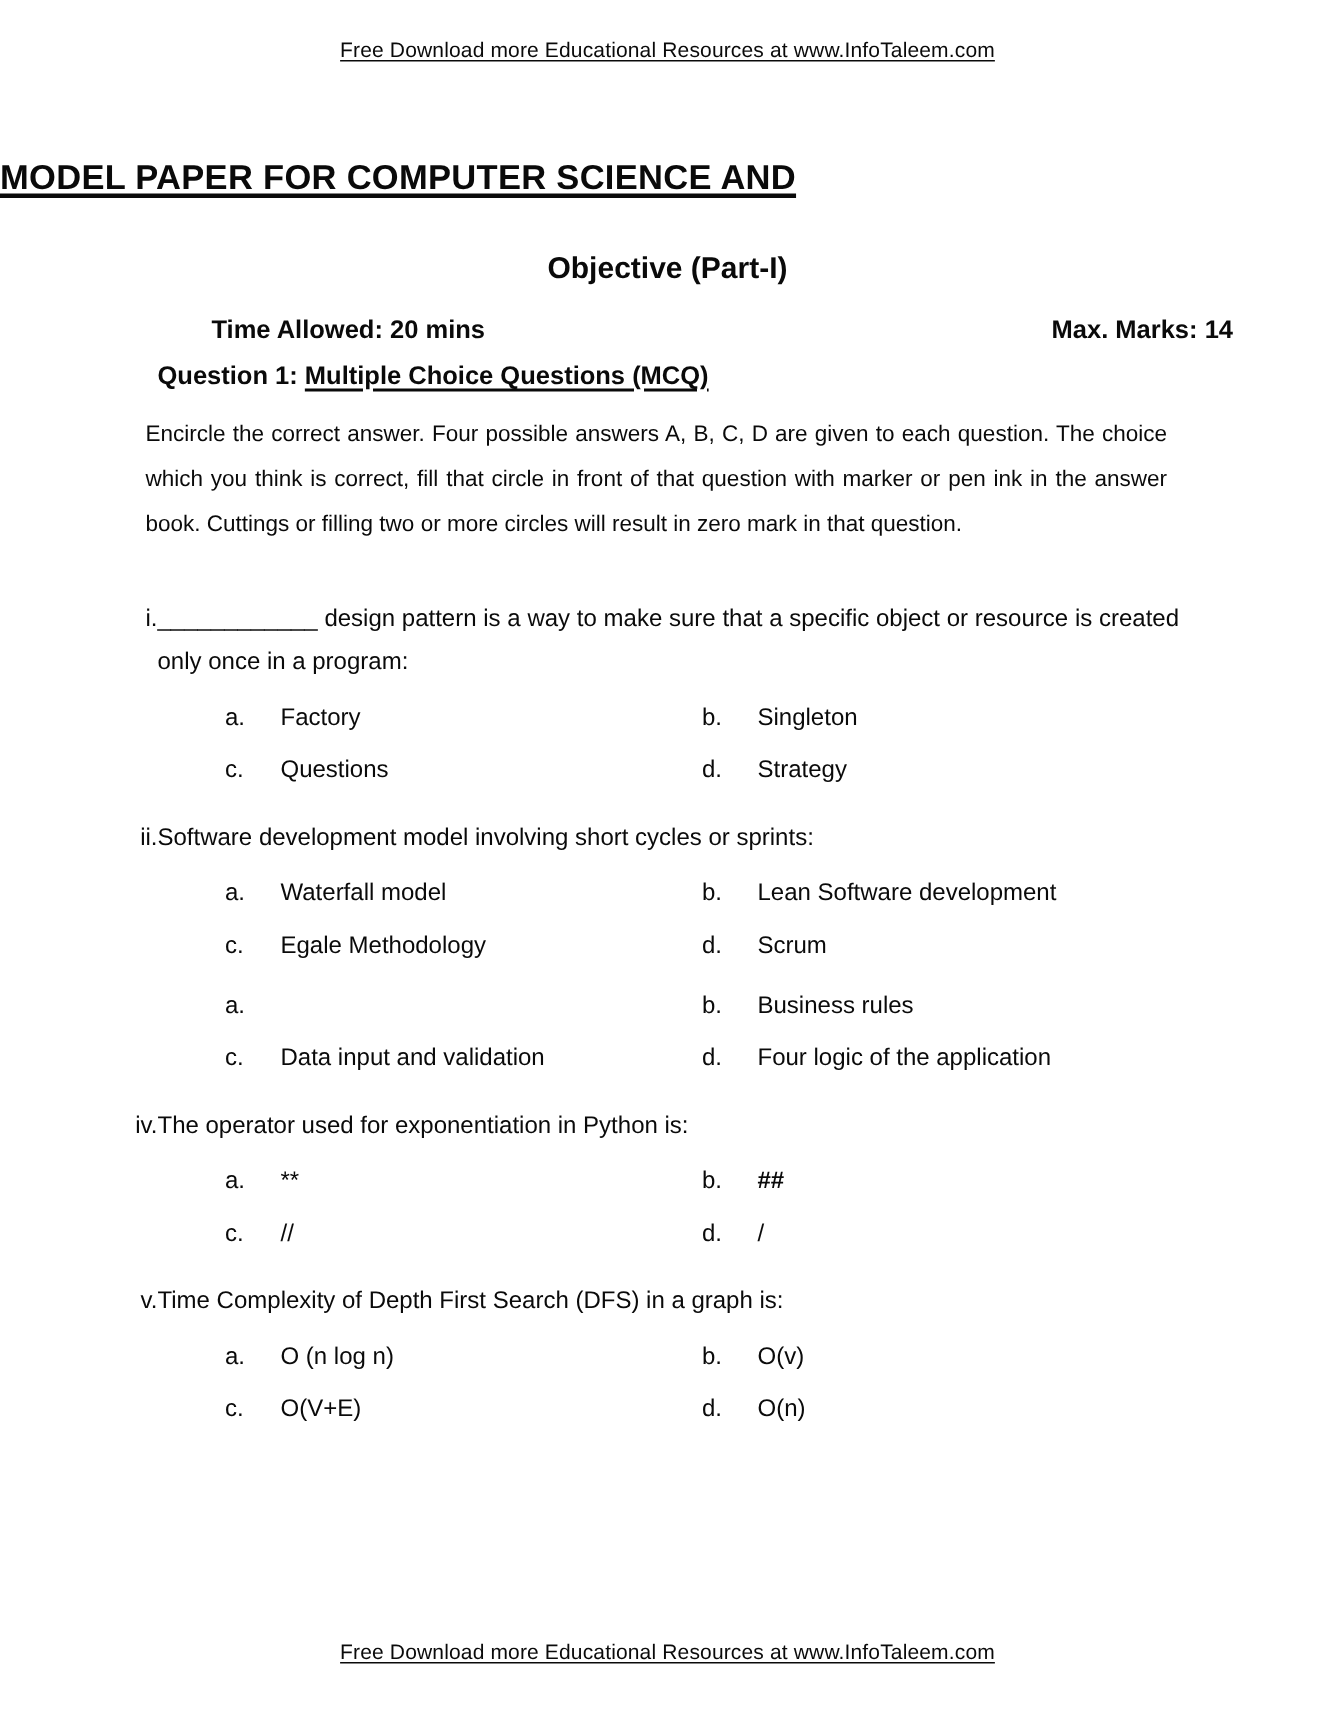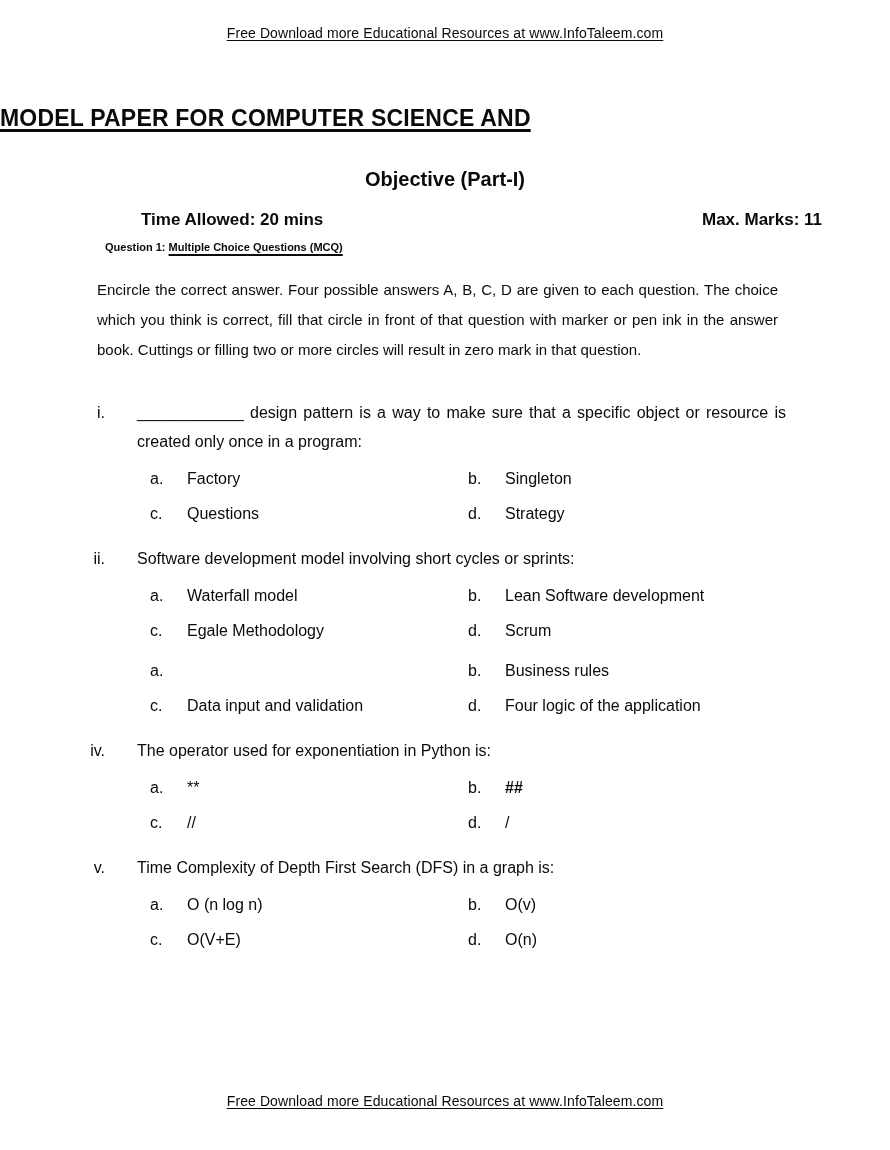--- a/index.html
+++ b/index.html
@@ -62,21 +62,21 @@
     font-size: 17px;
     font-weight: bold;
     margin-left: 36px;
   }
 
   .q1-heading {
     position: absolute;
     top: 241px;
     left: 105px;
     width: 681px;
-    font-size: 11px;
+    font-size: 17px;
     font-weight: bold;
   }
   .q1-heading .u {
     text-decoration: underline;
     text-decoration-thickness: 2px;
     text-underline-offset: 3px;
   }
 
   .instructions {
     position: absolute;
@@ -98,21 +98,20 @@
   .q-head { display: flex; }
   .q-num {
     flex: 0 0 30px;
     margin-left: -30px;
     text-align: right;
     font-size: 16px;
     line-height: 29px;
   }
   .q-text {
     flex: 1;
-    margin-left: 32px;
     font-size: 16px;
     line-height: 29px;
     text-align: justify;
   }
   .options {
     margin-top: 13px;
     padding-left: 45px;
   }
   .opt-row {
     display: flex;
@@ -136,21 +135,21 @@
   </div>
 
   <div class="title-block">
     <div><span class="t-line">MODEL PAPER FOR COMPUTER SCIENCE AND</span></div>
   </div>
 
   <div class="subtitle">Objective (Part-I)</div>
 
   <div class="meta-row">
     <span>Time Allowed: 20 mins</span>
-    <span>Max. Marks: 11</span>
+    <span>Max. Marks: 14</span>
   </div>
 
   <div class="q1-heading">
     <span>Question 1: </span><span class="u">Multiple Choice Questions (MCQ)</span>
   </div>
 
   <div class="instructions">Encircle the correct answer. Four possible answers A, B, C, D are given to each question. The choice which you think is correct, fill that circle in front of that question with marker or pen ink in the answer book. Cuttings or filling two or more circles will result in zero mark in that question.</div>
 
   <div class="questions">
 

